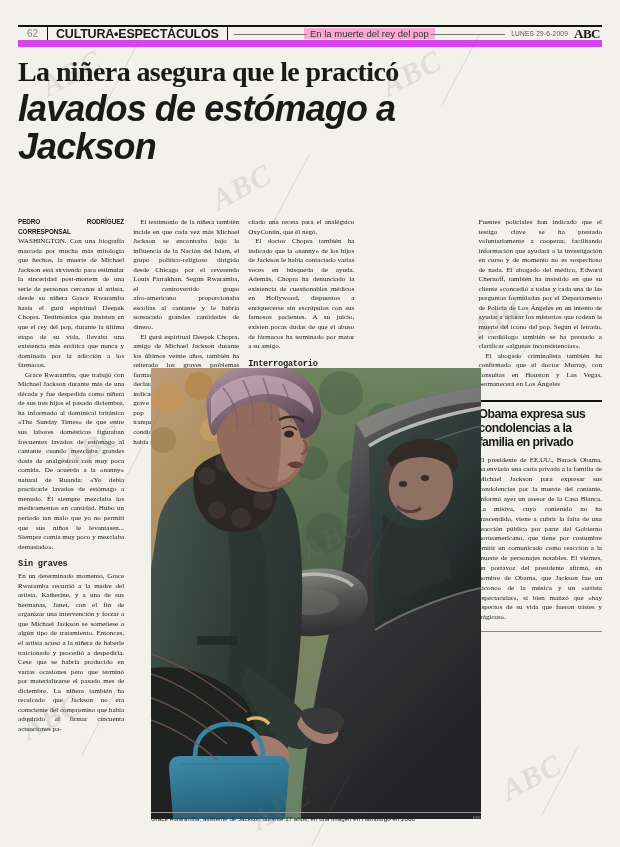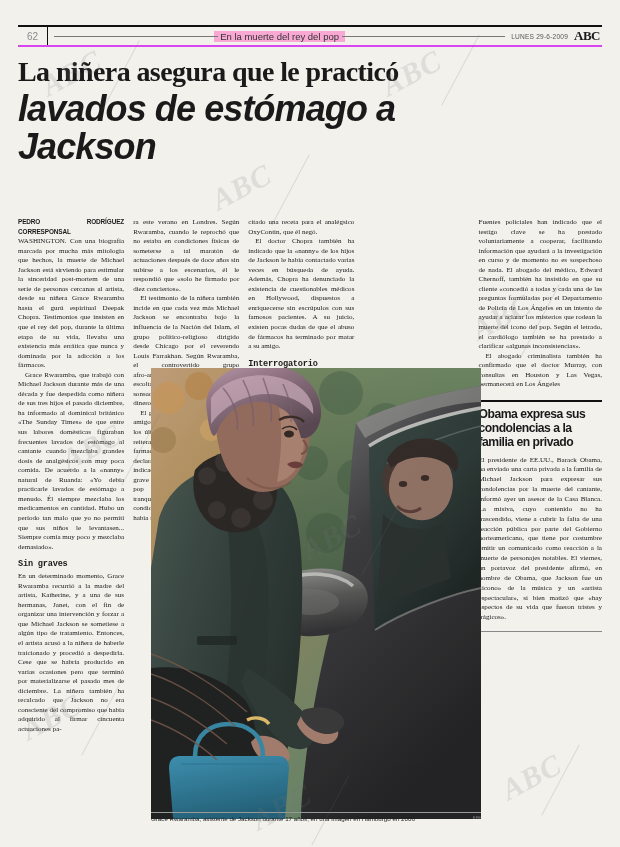--- a/index.html
+++ b/index.html
@@ -33,21 +33,21 @@
 
   
   .page { position:absolute; inset:0; padding:0 18px; }
 
   
   .masthead {
     position:relative;
     margin-top:25px;
     height:22px;
     border-top:2.4px solid #111;
-    border-bottom:2px solid #d946ef;
+    border-bottom:7px solid #d946ef;
     display:flex; align-items:center;
   }
   .folio {
     width:30px; text-align:center;
     font-size:10px; color:#8a8a8a;
     font-family:"Liberation Sans", sans-serif;
     border-right:1px solid #111;
     height:100%; display:flex; align-items:center; justify-content:center;
   }
   .section-name {
@@ -187,20 +187,21 @@
     margin-top:8px;
   }
 </style>
 </head>
 <body>
 
 <div class="page">
 
   <div class="masthead">
     <div class="folio">62</div>
+    <div class="section-name">CULTURA•ESPECTÁCULOS</div>
     <div class="kicker-wrap">
       <span class="kicker">En la muerte del rey del pop</span>
     </div>
     <div class="masthead-right">
       <span class="date-txt">LUNES 29‑6‑2009</span>
       <span class="abc-logo">ABC</span>
     </div>
   </div>
 
   <div class="headline-zone">
@@ -216,21 +217,20 @@
         <span class="byline">PEDRO RODRÍGUEZ</span>
         <span class="byline role">CORRESPONSAL</span>
       </p>
       <p class="noind">WASHINGTON. Con una biografía marcada por mucha más mitología que hechos, la muerte de Michael Jackson está sirviendo para estimular la sinceridad post‑mortem de una serie de personas cercanas al artista, desde su niñera Grace Rwaramba hasta el gurú espiritual Deepak Chopra. Testimonios que insisten en que el rey del pop, durante la última etapa de su vida, llevaba una existencia más errática que nunca y dominada por la adicción a los fármacos.</p>
       <p>Grace Rwaramba, que trabajó con Michael Jackson durante más de una década y fue despedida como niñera de sus tres hijos el pasado diciembre, ha informado al dominical británico «The Sunday Times» de que entre sus labores domésticas figuraban frecuentes lavados de estómago al cantante cuando mezclaba grandes dosis de analgésicos con muy poca comida. De acuerdo a la «nanny» natural de Ruanda: «Yo debía practicarle lavados de estómago a menudo. Él siempre mezclaba los medicamentos en cantidad. Hubo un período tan malo que yo no permití que sus niños le levantasen... Siempre comía muy poco y mezclaba demasiado».</p>
       <div class="subhd">Sin graves</div>
       <p class="noind">En un determinado momento, Grace Rwaramba recurrió a la madre del artista, Katherine, y a una de sus hermanas, Janet, con el fin de organizar una intervención y forzar a que Michael Jackson se sometiese a algún tipo de tratamiento. Entonces, el artista acusó a la niñera de haberle traicionado y procedió a despedirla. Cese que se habría producido en varias ocasiones pero que terminó por materializarse el pasado mes de diciembre. La niñera también ha recalcado que Jackson no era consciente del compromiso que había adquirido al firmar cincuenta actuaciones pa-</p>
     </div>
 
     <div class="col c2">
-      <p class="noind">ra este verano en Londres. Según Rwaramba, cuando le reprochó que no estaba en condiciones físicas de someterse a tal maratón de actuaciones después de doce años sin subirse a los escenarios, él le respondió que «solo he firmado por diez conciertos».</p>
       <p>El testimonio de la niñera también incide en que cada vez más Michael Jackson se encontraba bajo la influencia de la Nación del Islam, el grupo político‑religioso dirigido desde Chicago por el reverendo Louis Farrakhan. Según Rwaramba, el controvertido grupo afro‑americano proporcionaba escoltas al cantante y le habría sonsacado grandes cantidades de dinero.</p>
       <p>El gurú espiritual Deepak Chopra, amigo de Michael Jackson durante los últimos veinte años, también ha reiterado los graves problemas farmacéuticos del artista. En declaraciones a la CNN, Chopra ha indicado que desde 2005 tenía la grave preocupación de que el rey del pop era un adicto a los tranquilizantes. Ya que por su condición de médico, Jackson le había soli-</p>
     </div>
 
     <div class="col c3">
       <p class="noind">citado una receta para el analégsico OxyContin, que él negó.</p>
       <p>El doctor Chopra también ha indicado que la «nanny» de los hijos de Jackson le había contactado varias veces en búsqueda de ayuda. Además, Chopra ha denunciado la existencia de cuestionables médicos en Hollywood, dispuestos a enriquecerse sin escrúpulos con sus famosos pacientes. A su juicio, existen pocas dudas de que el abuso de fármacos ha terminado por matar a su amigo.</p>
       <div class="subhd">Interrogatorio voluntario</div>
       <p class="noind">Dentro de toda esta maraña, el médico personal del rey del pop fue interrogado este sábado durante tres horas por detectives de la división de robos y homicidios del Departamento de Policía de Los Ángeles. El cardiólogo de origen caribeño Conrad Murray, contratado para acompañar a Jackson en su retorno a los escenarios, fue el primero en intentar resucitar sin éxito al músico el pasado jueves. Supuestamente tras haberle administrado una inyección del potente analgésico Demerol —fármaco similar a la morfina— con el fin de paliar los dolores de Jackson antes el maratón de ensayos para volver a actuar.</p>
     </div>

